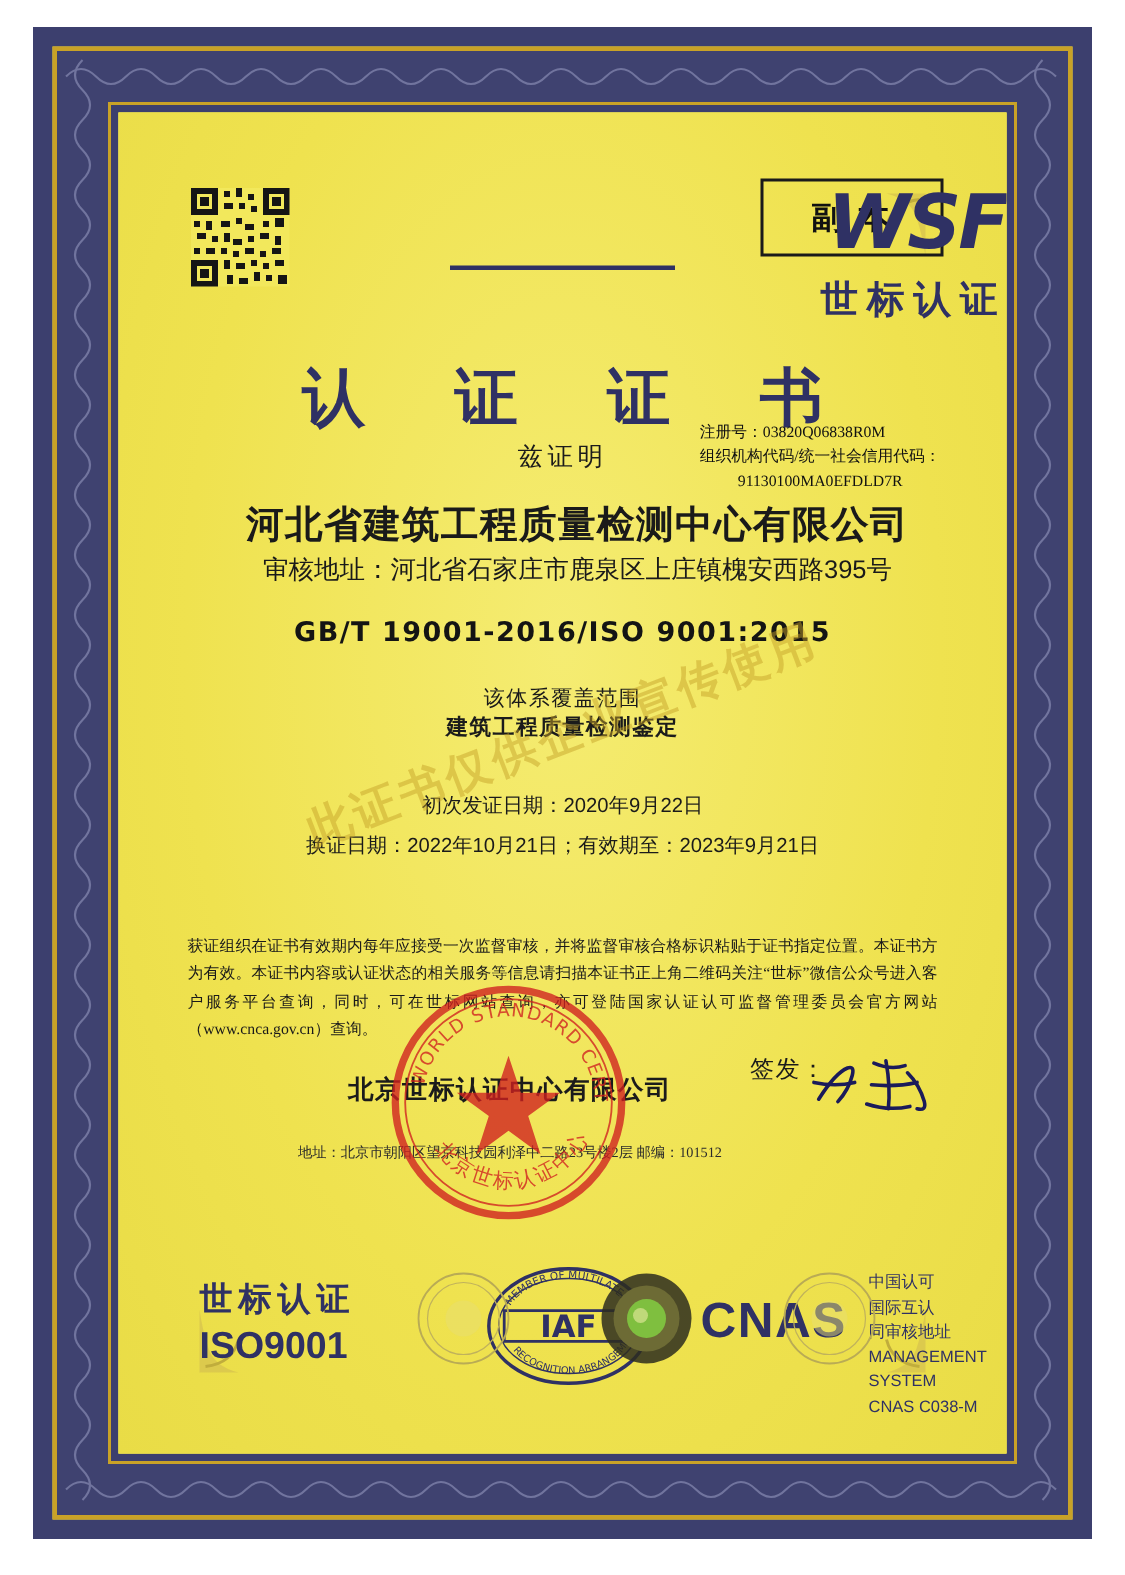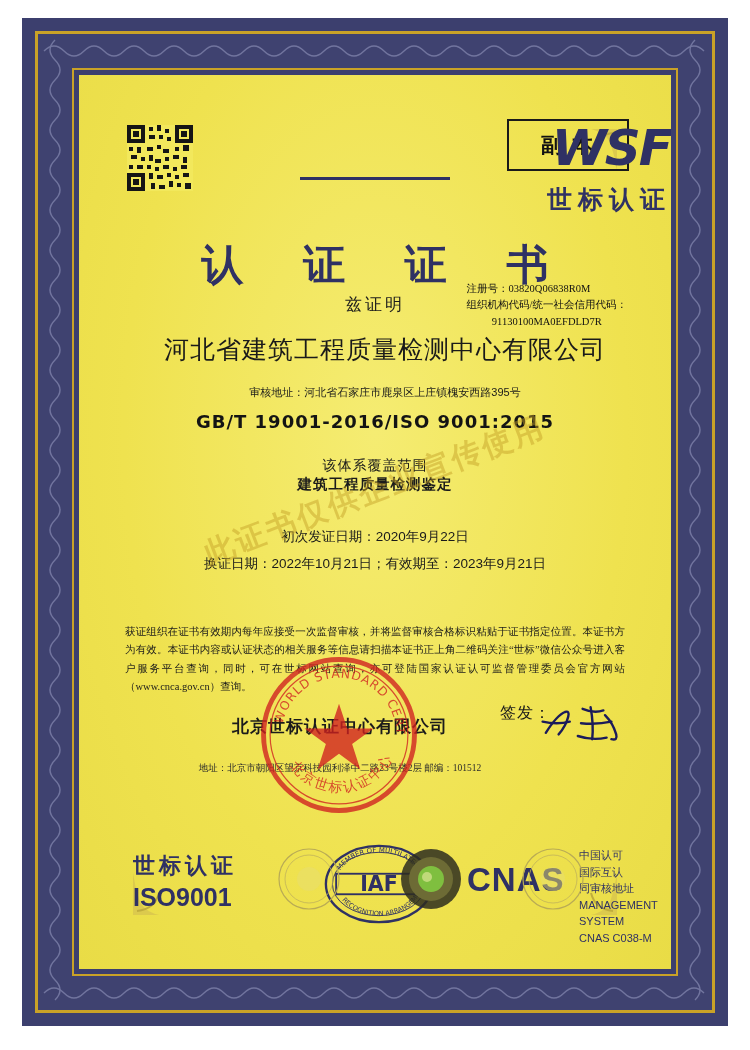--- a/index.html
+++ b/index.html
@@ -177,31 +177,31 @@
     color: #111;
     font-family: "Liberation Serif", serif;
   }
   .regblock .line3 { text-align: center; }
 
   .company {
     position: absolute;
     left: 0; right: 0;
     top: 258px;
     font-size: 25px;
-    font-weight: normal;
+    font-weight: bold;
     color: #1a1a1a;
     letter-spacing: 1px;
     padding-left: 20px;
   }
 
   .addr {
     position: absolute;
     left: 0; right: 0;
-    top: 308px;
-    font-size: 11px;
+    top: 290px;
+    font-size: 17px;
     line-height: 1.75;
     color: #1a1a1a;
     padding-left: 20px;
   }
 
   .sec-label {
     font-size: 14px;
     letter-spacing: 1px;
     color: #1a1a1a;
   }

